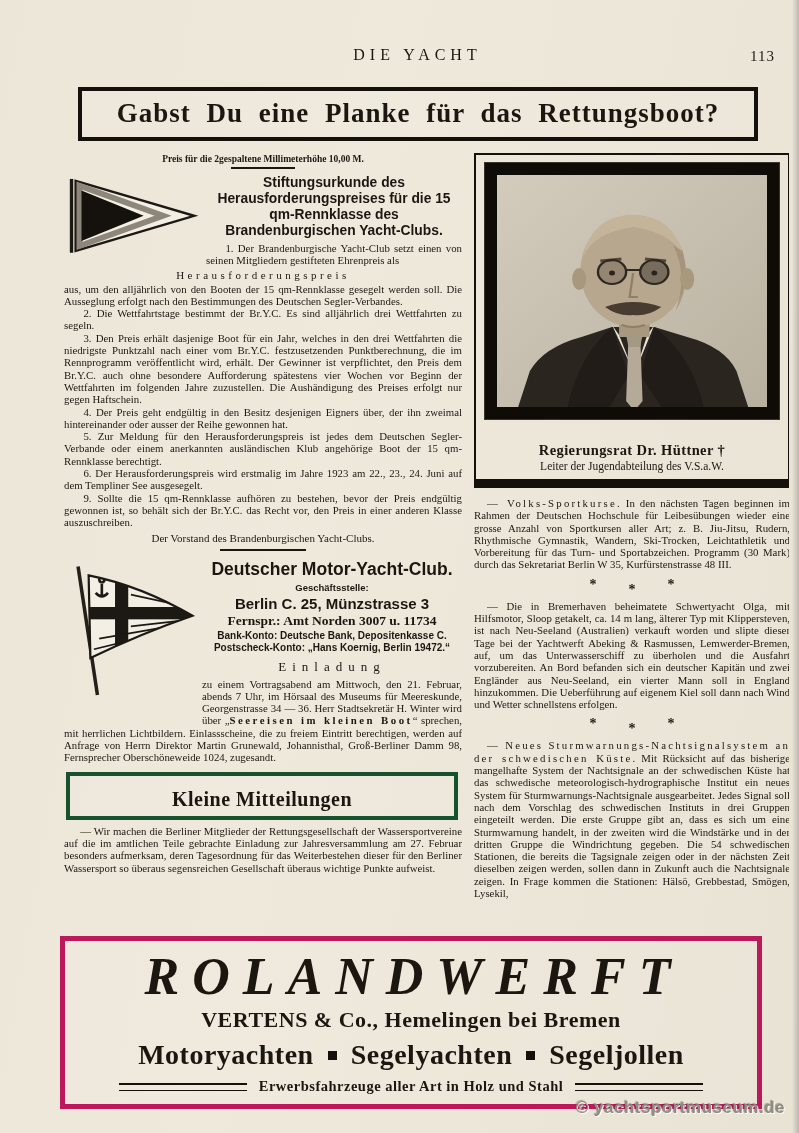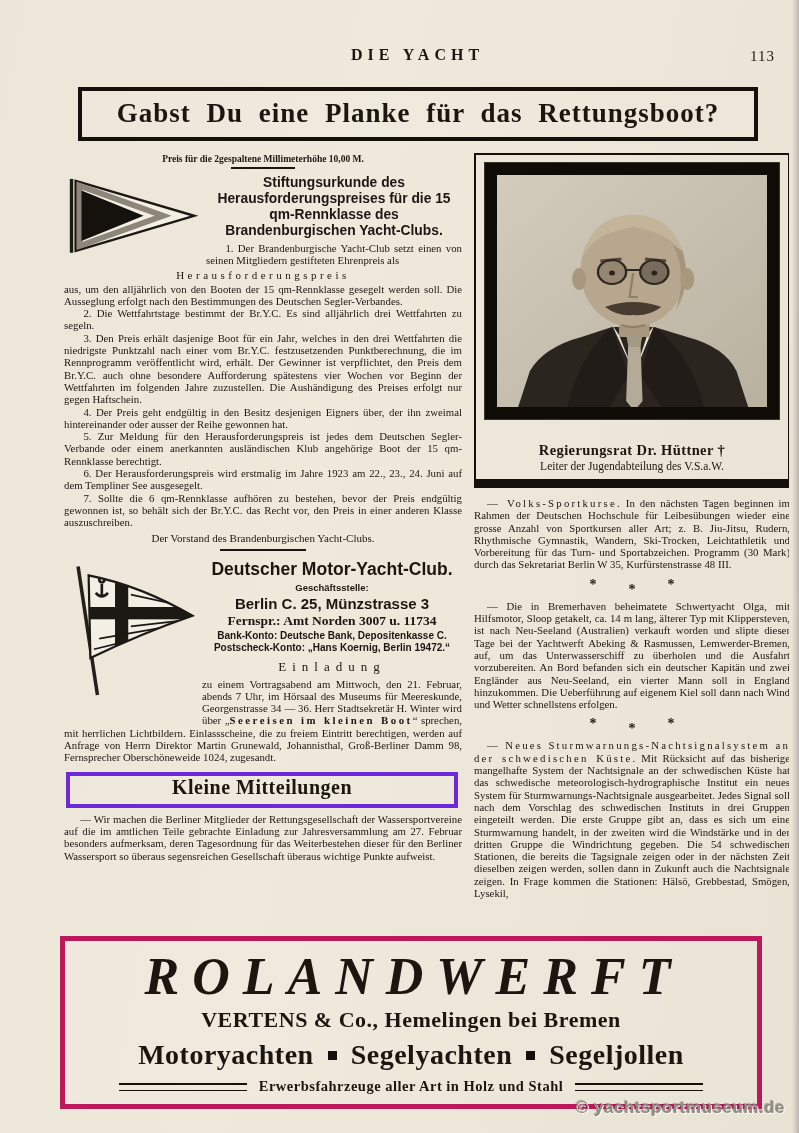--- a/index.html
+++ b/index.html
@@ -7,21 +7,21 @@
     width:799px;height:1133px;overflow:hidden;
     background:linear-gradient(100deg,#ece6d9 0%,#efe9dc 40%,#e9e3d5 100%);
     font-family:"Liberation Serif","DejaVu Serif",serif;
     color:#1b1710;
   }
   .page{position:relative;width:799px;height:1133px;padding:0;box-sizing:border-box;}
   .page::after{content:"";position:absolute;right:0;top:0;width:7px;height:100%;
     background:linear-gradient(to right,rgba(120,115,105,0),#bdb8ae);}
   
   .page-header{position:relative;padding-top:46px;text-align:center;}
-  .journal-title{font-size:16px;letter-spacing:5px;font-weight:700;margin-left:36px;}
+  .journal-title{font-size:16px;letter-spacing:5px;font-weight:400;margin-left:36px;}
   .page-number{position:absolute;top:48px;right:24px;font-size:15px;letter-spacing:1px;}
   
   .banner{margin:23px 0 0 78px;width:660px;border:4px solid #14100b;
     padding:7px 6px 8px;text-align:center;background:rgba(255,255,255,0.06);}
   .banner span{font-weight:bold;font-size:27px;letter-spacing:1px;word-spacing:8px;white-space:nowrap;}
   
   .columns{display:flex;gap:12px;margin:12px 10px 0 64px;height:775px;overflow:hidden;}
   .col-left{width:398px;flex:none;}
   .col-right{width:316px;flex:none;}
   .body{font-size:10.8px;line-height:1.14;text-align:justify;margin:0;}
@@ -44,21 +44,21 @@
   .dmyc-gesch{font-family:"Liberation Sans","DejaVu Sans",sans-serif;font-weight:bold;
     font-size:9.5px;text-align:center;margin-top:1px;}
   .dmyc-addr{font-family:"Liberation Sans","DejaVu Sans",sans-serif;font-weight:bold;
     font-size:15px;text-align:center;margin-top:2px;}
   .dmyc-phone{font-size:13.5px;font-weight:bold;text-align:center;margin-top:1px;}
   .dmyc-acct{font-family:"Liberation Sans","DejaVu Sans",sans-serif;font-weight:bold;
     font-size:10px;text-align:center;margin-top:1px;}
   .inv-title{font-size:13px;font-weight:normal;text-align:center;letter-spacing:6px;margin:6px 0 3px;}
   .spaced{letter-spacing:2.5px;font-weight:bold;}
   
-  .kleine-box{border:4px solid #6d28d9;margin:8px 4px 5px 2px;padding:0 0 5px;text-align:center;
+  .kleine-box{border:4px solid #14532d;margin:8px 4px 5px 2px;padding:12px 0 5px;text-align:center;
     background:rgba(255,255,255,0.05);}
   .kleine-box span{font-size:20px;font-weight:bold;letter-spacing:.5px;}
   
   .photo-outer{border:2px solid #14100b;border-bottom-width:9px;padding:8px 9px 5px;box-sizing:border-box;}
   .photo-frame{border:12px solid #0f0c08;box-shadow:0 0 0 1px #3a342b;background:#c9c2b4;}
   .photo-frame svg{display:block;width:100%;height:232px;}
   .caption{font-size:14.5px;font-weight:bold;text-align:center;margin-top:23px;letter-spacing:.4px;}
   .subcaption{font-size:11.5px;text-align:center;margin:1px 0 2px;}
   .news{margin-top:9px;text-indent:1.2em;}
   .lead{letter-spacing:2.2px;margin-right:4px;}
@@ -115,21 +115,21 @@
         </div>
         <div class="notice-heading">Stiftungsurkunde des Herausforderungspreises für die 15 qm-Rennklasse des Brandenburgischen Yacht-Clubs.</div>
         <p class="body ind">1. Der Brandenburgische Yacht-Club setzt einen von seinen Mitgliedern gestifteten Ehrenpreis als</p>
         <div class="center-spaced">Herausforderungspreis</div>
         <p class="body">aus, um den alljährlich von den Booten der 15 qm-Rennklasse gesegelt werden soll. Die Ausseglung erfolgt nach den Bestimmungen des Deutschen Segler-Verbandes.</p>
         <p class="body ind">2. Die Wettfahrtstage bestimmt der Br.Y.C. Es sind alljährlich drei Wettfahrten zu segeln.</p>
         <p class="body ind">3. Den Preis erhält dasjenige Boot für ein Jahr, welches in den drei Wettfahrten die niedrigste Punktzahl nach einer vom Br.Y.C. festzusetzenden Punktberechnung, die im Rennprogramm veröffentlicht wird, erhält. Der Gewinner ist verpflichtet, den Preis dem Br.Y.C. auch ohne besondere Aufforderung spätestens vier Wochen vor Beginn der Wettfahrten im folgenden Jahre zuzustellen. Die Aushändigung des Preises erfolgt nur gegen Haftschein.</p>
         <p class="body ind">4. Der Preis geht endgültig in den Besitz desjenigen Eigners über, der ihn zweimal hintereinander oder ausser der Reihe gewonnen hat.</p>
         <p class="body ind">5. Zur Meldung für den Herausforderungspreis ist jedes dem Deutschen Segler-Verbande oder einem anerkannten ausländischen Klub angehörige Boot der 15 qm-Rennklasse berechtigt.</p>
         <p class="body ind">6. Der Herausforderungspreis wird erstmalig im Jahre 1923 am 22., 23., 24. Juni auf dem Templiner See ausgesegelt.</p>
-        <p class="body ind">7. Sollte die 6 qm-Rennklasse aufhören zu bestehen, bevor der Preis endgültig gewonnen ist, so behält sich der Br.Y.C. das Recht vor, den Preis in einer anderen Klasse auszuschreiben.</p>
+        <p class="body ind">9. Sollte die 15 qm-Rennklasse aufhören zu bestehen, bevor der Preis endgültig gewonnen ist, so behält sich der Br.Y.C. das Recht vor, den Preis in einer anderen Klasse auszuschreiben.</p>
         <div class="signature">Der Vorstand des Brandenburgischen Yacht-Clubs.</div>
         <div class="sig-rule"></div>
       </div>
 
       <div class="dmyc clearfix">
         <div class="dmyc-flag">
           <svg viewBox="0 0 150 160" xmlns="http://www.w3.org/2000/svg">
             <defs>
               <clipPath id="flagclip">
                 <path d="M28 14 Q88 26 146 60 Q88 80 30 108 Z"></path>

